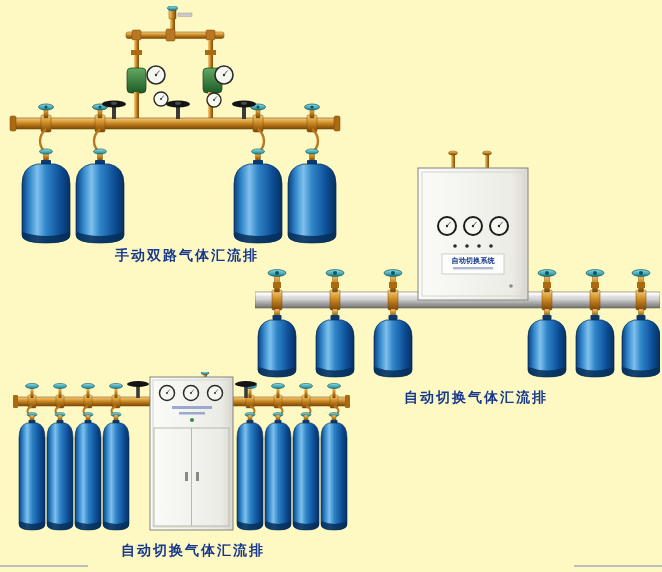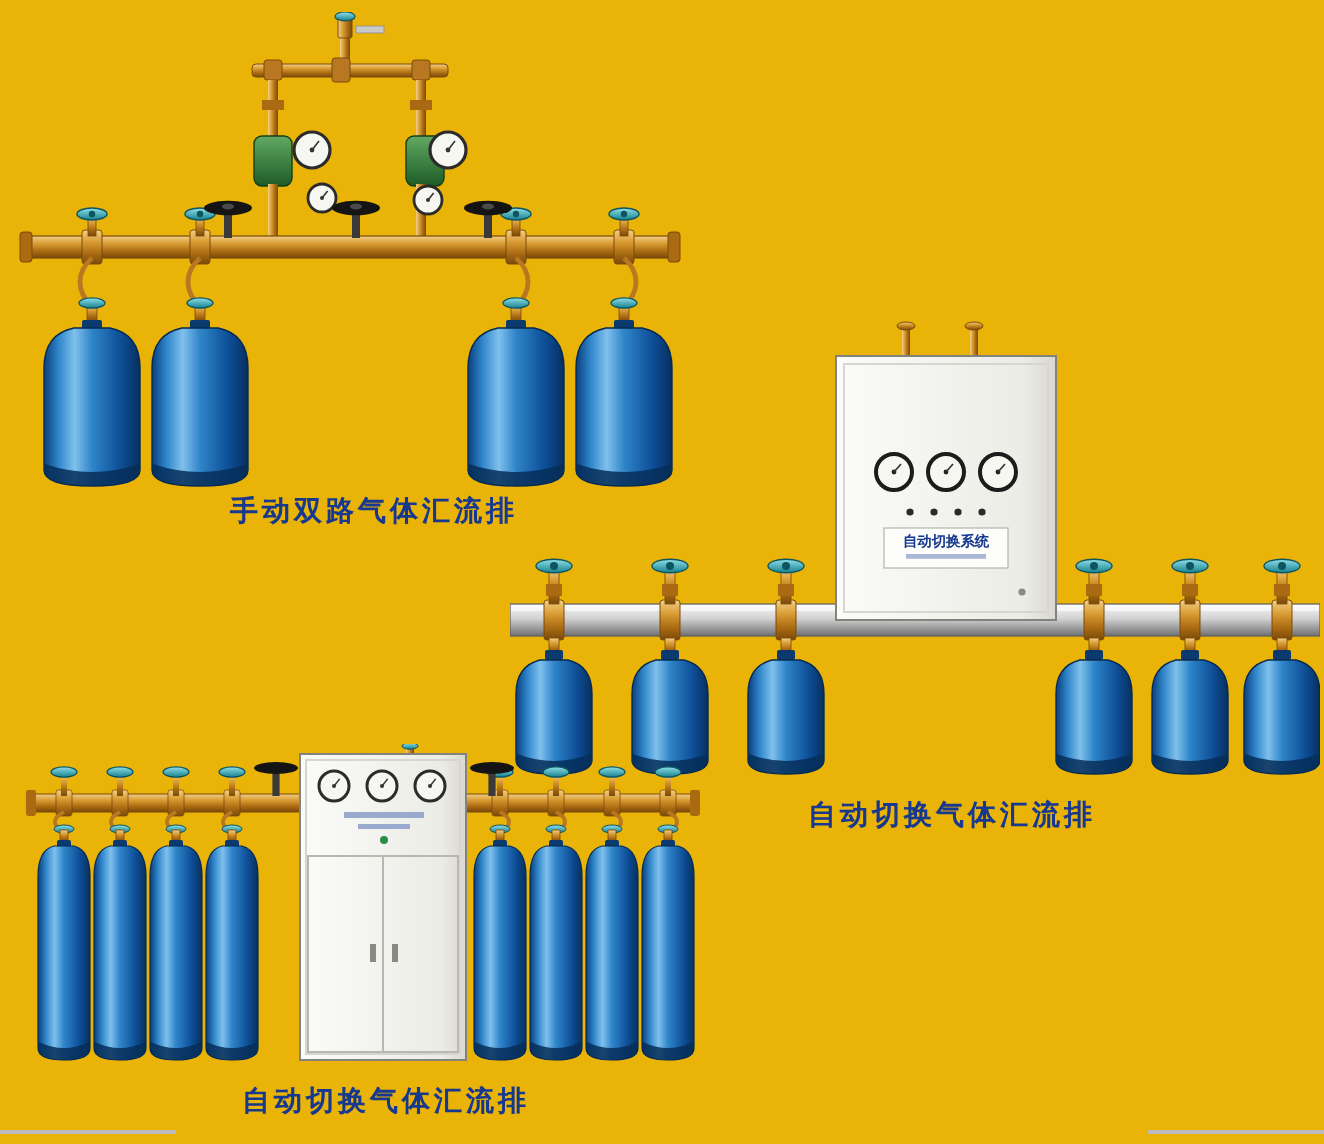--- a/index.html
+++ b/index.html
@@ -1,35 +1,35 @@
 <!DOCTYPE html>
 <html><head>
 <meta charset="utf-8">
 <style>
   html, body { margin: 0; padding: 0; background: #ffffff; }
   .canvas {
     position: relative;
     width: 662px;
     height: 572px;
-    background: #eab308;
+    background: #fef9c3;
     overflow: hidden;
     font-family: "DejaVu Sans", "Liberation Sans", sans-serif;
   }
   .product { position: absolute; }
   .art { position: absolute; left: 0; top: 0; display: block; }
   .caption {
     position: absolute;
     font-size: 14px;
     font-weight: bold;
     letter-spacing: 2px;
     color: #16388e;
     white-space: nowrap;
   }
   .product-1 { left: 8px;   top: 6px;   width: 335px; height: 262px; }
-  .product-2 { left: 255px; top: 156px; width: 405px; height: 262px; }
+  .product-2 { left: 255px; top: 146px; width: 405px; height: 262px; }
   .product-3 { left: 12px;  top: 372px; width: 345px; height: 196px; }
   .caption-1 { left: 107px; top: 241px; }
   .caption-2 { left: 149px; top: 243px; }
   .caption-3 { left: 109px; top: 170px; }
   .border-mark { position: absolute; height: 2px; background: #bcbcbc; }
   .border-mark.left  { left: 0;   top: 565px; width: 88px; }
   .border-mark.right { left: 574px; top: 565px; width: 88px; }
 </style>
 </head>
 <body>

